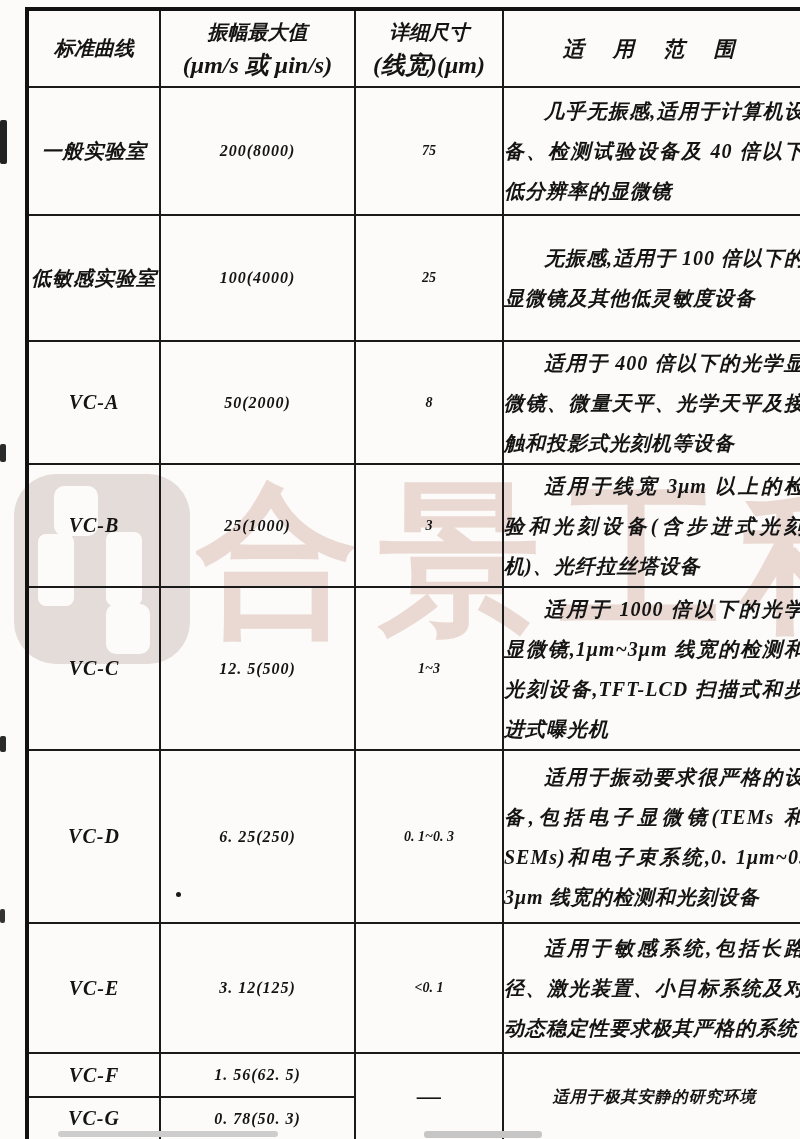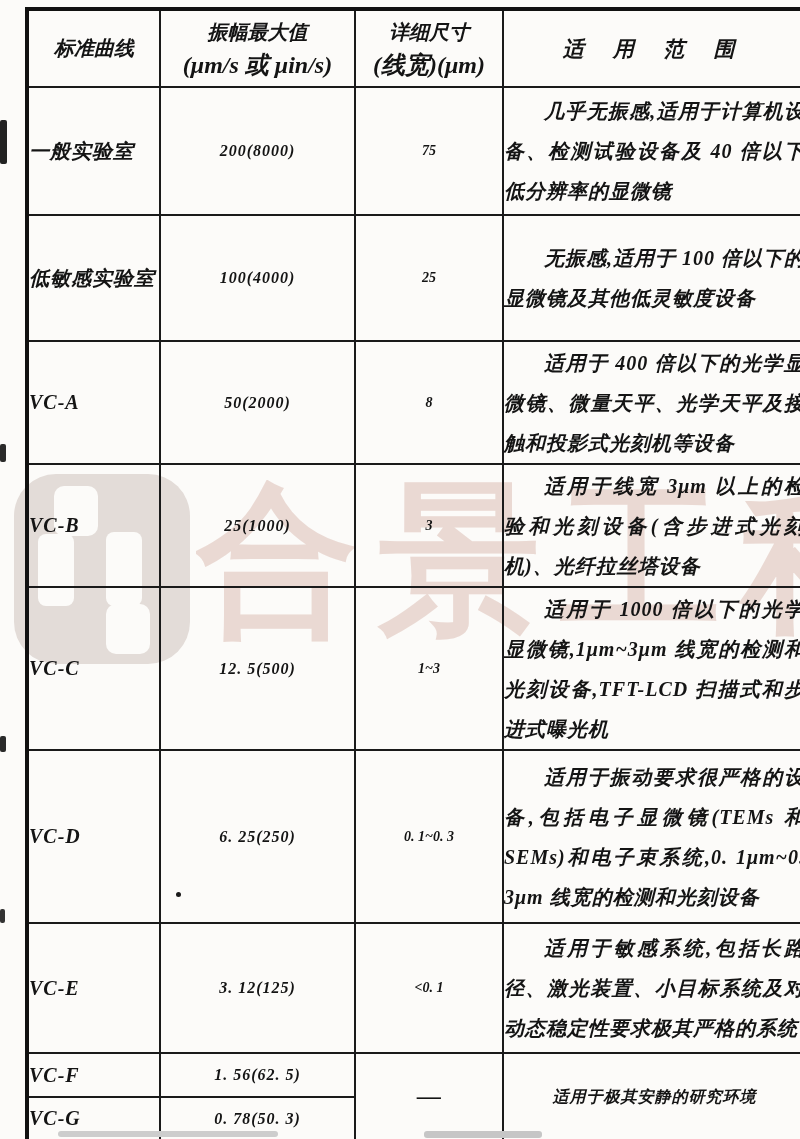--- a/index.html
+++ b/index.html
@@ -33,21 +33,21 @@
     font-weight:bold;
     padding:0;
     vertical-align:middle;
     overflow:hidden;
   }
   table.vc{border:4px solid #111;}
   th{font-size:20px;}
   .hdr-line{display:block;line-height:33px;}
   .hdr-sub{font-size:24px;}
   .hdr-wide{letter-spacing:12px;font-size:21px;}
-  .c-curve{text-align:left;font-size:20px;letter-spacing:1px;}
+  .c-curve{text-align:center;font-size:20px;letter-spacing:1px;}
   .c-num{text-align:center;font-size:16px;letter-spacing:1px;}
   .c-dim{text-align:center;font-size:14px;}
   .c-dash{text-align:center;font-size:24px;}
   .app{
     text-align:justify;text-justify:inter-character;
     text-indent:2em;
     padding:2px 10px 2px 13px;
     font-size:20px;line-height:40px;letter-spacing:1px;margin-top:8px;
   }
   .app-center{

